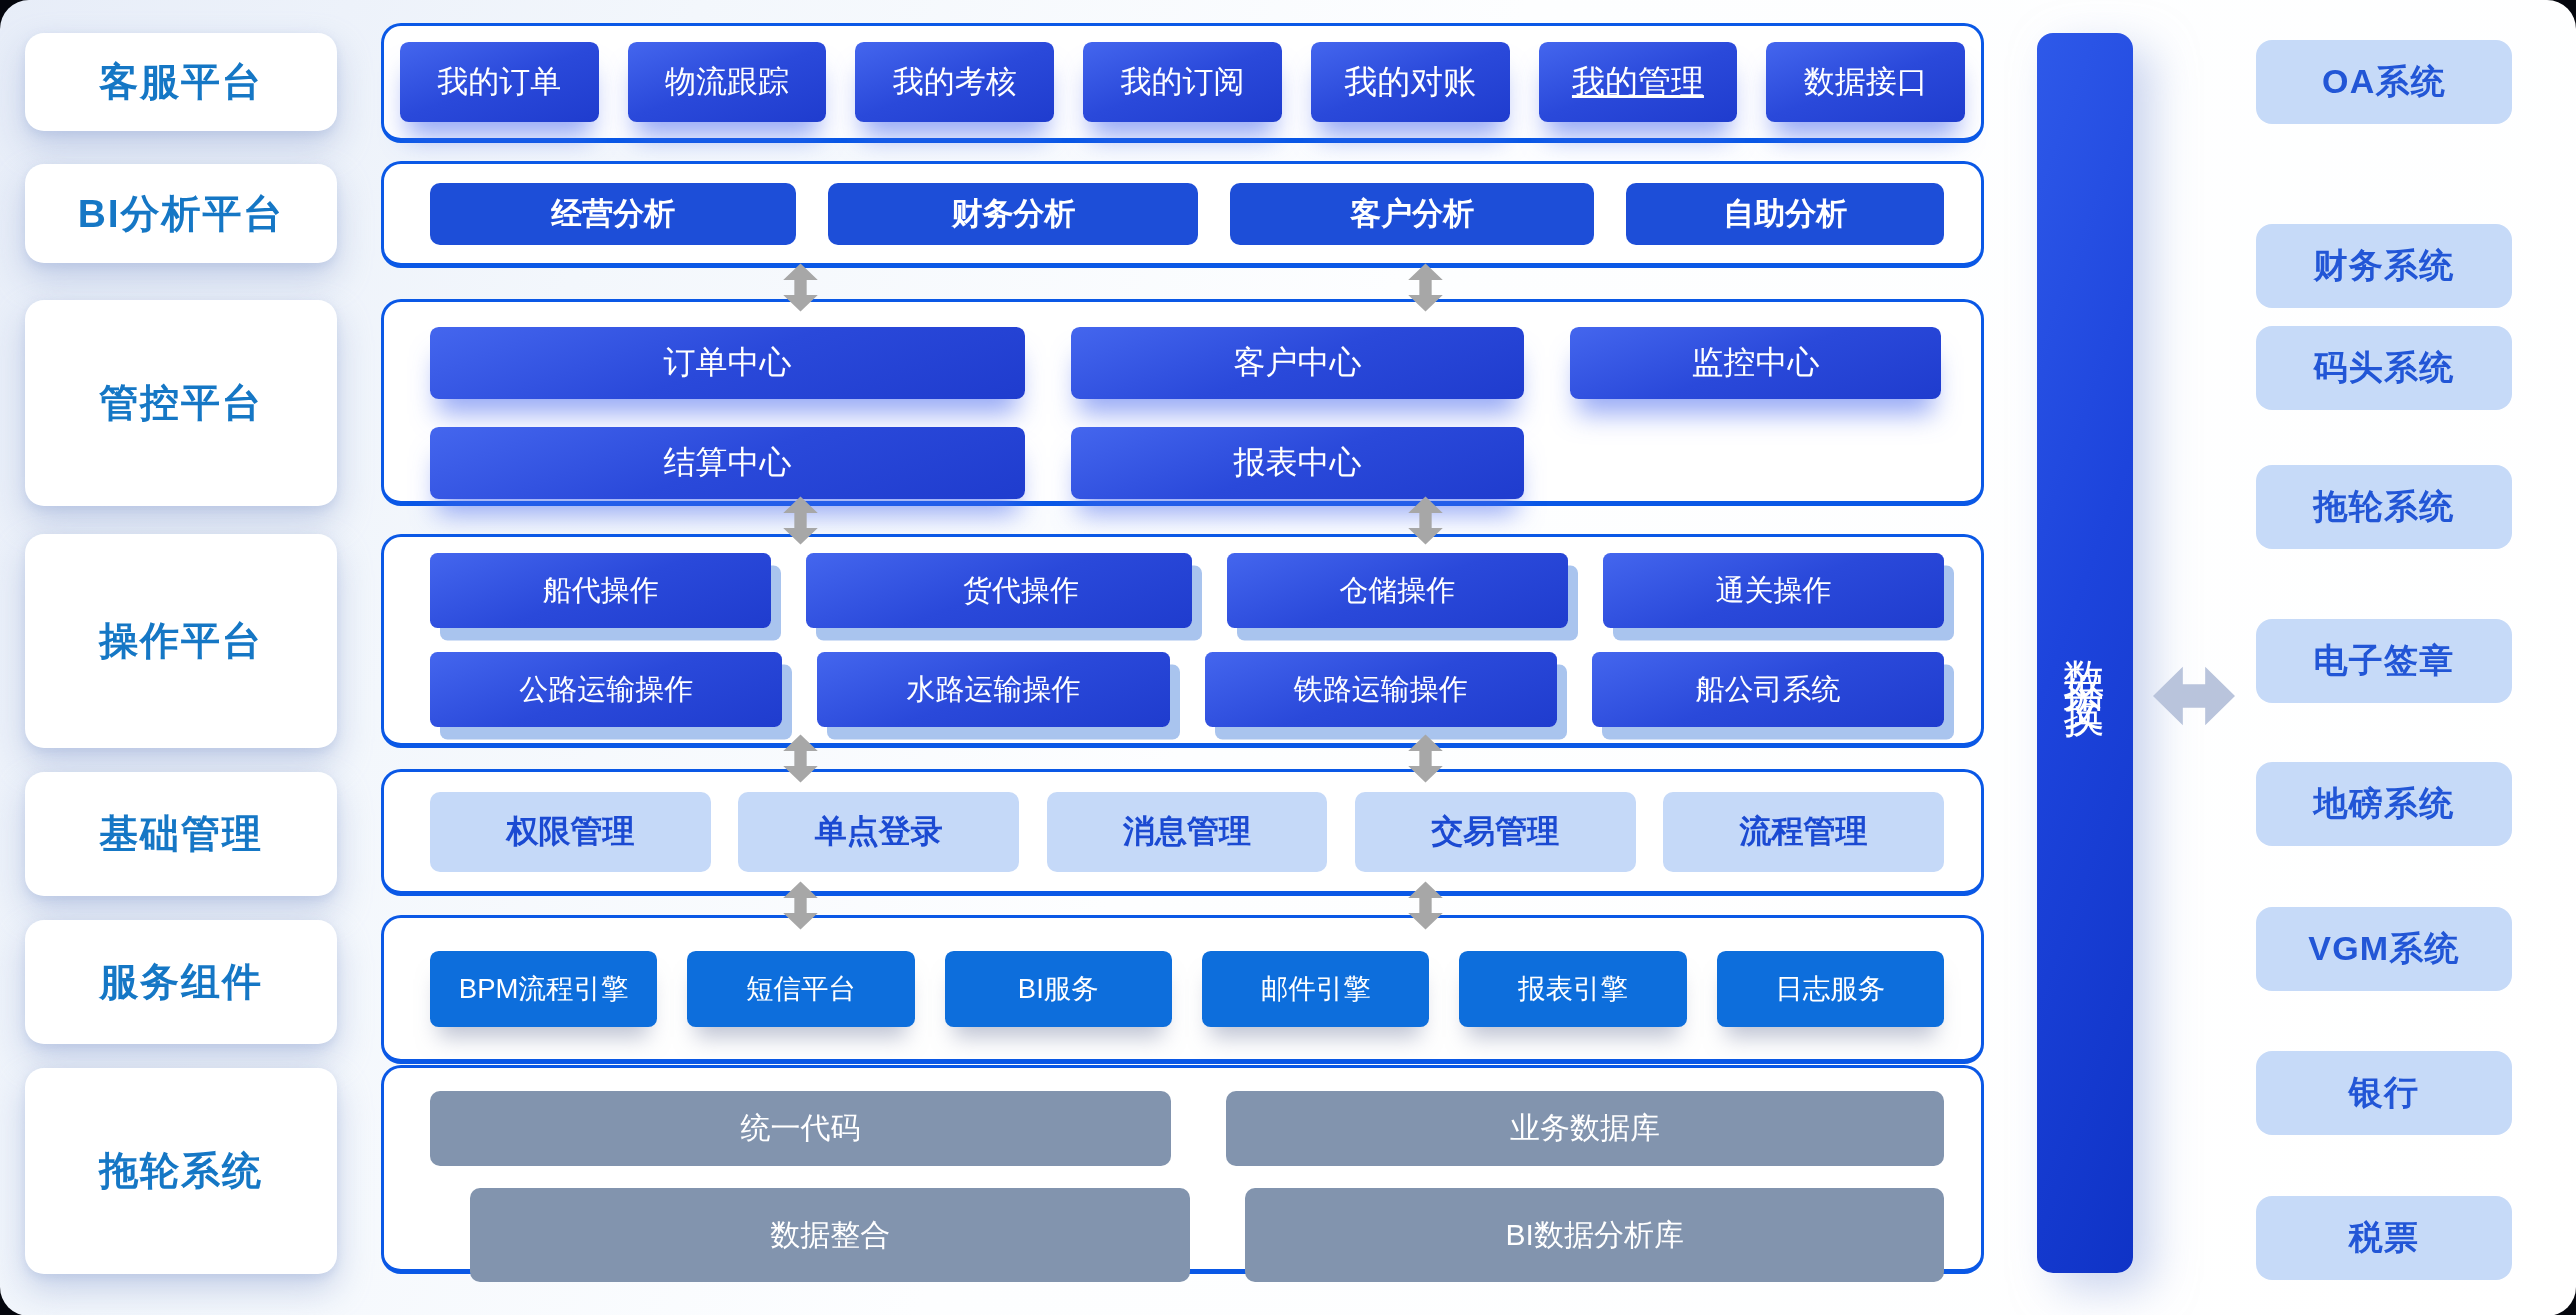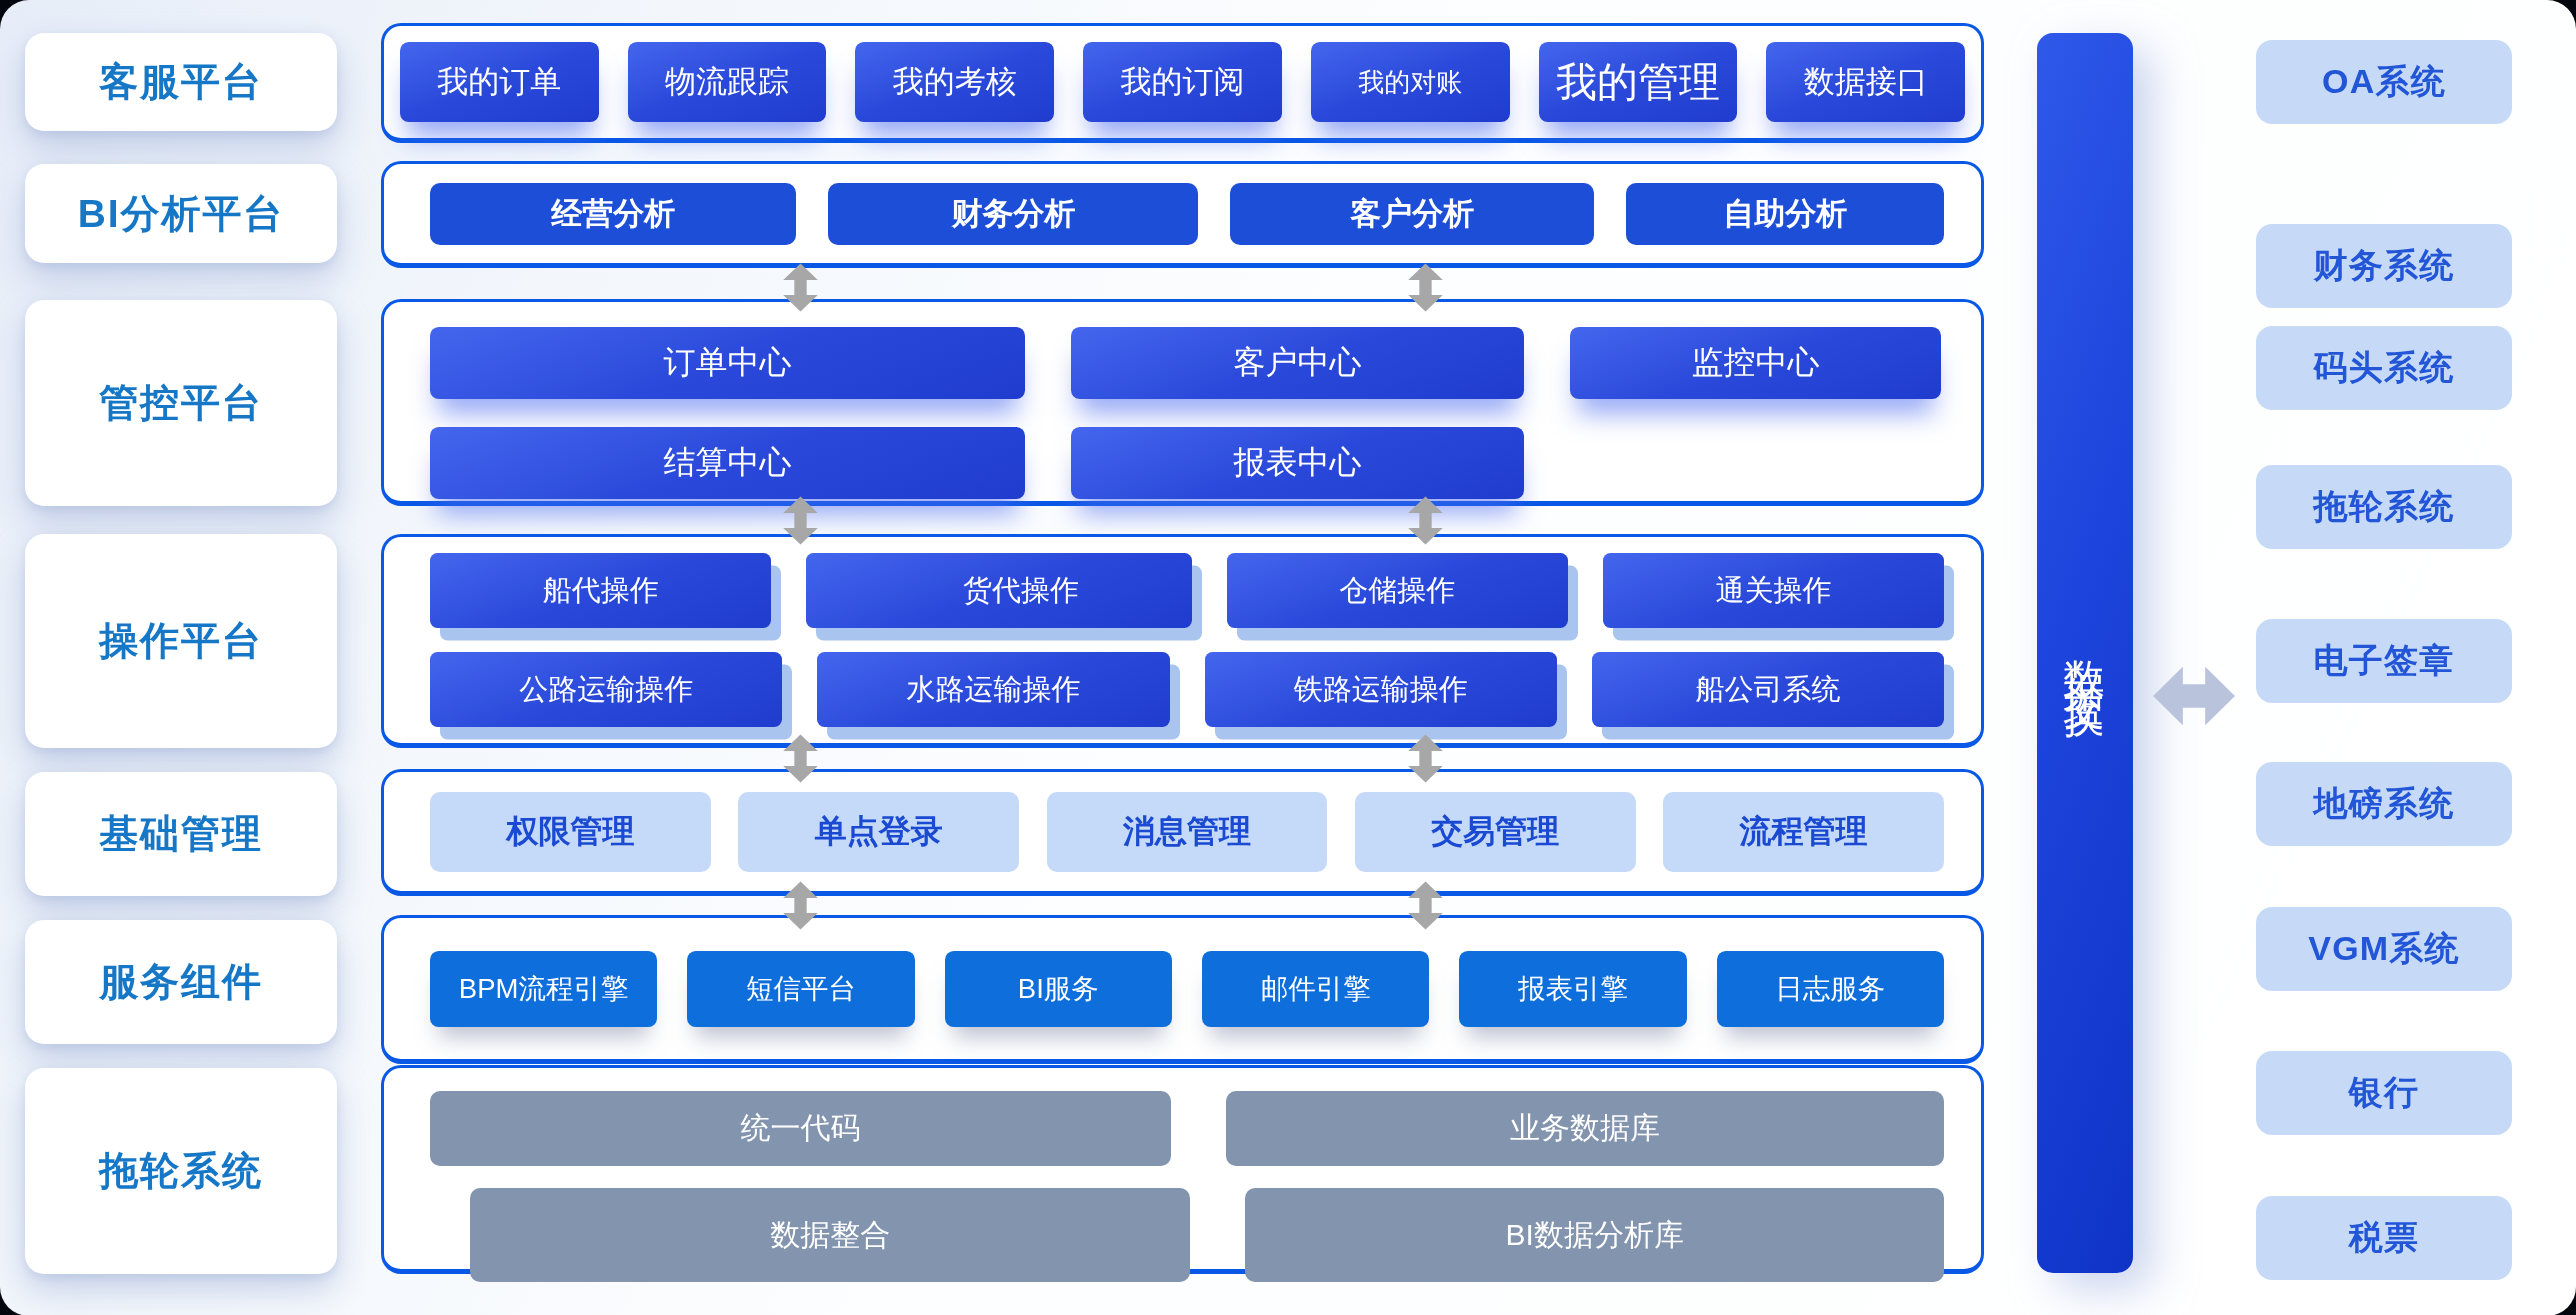--- a/index.html
+++ b/index.html
@@ -62,22 +62,22 @@
   <div class="side-card" style="top:1068px;height:206px;">
       <span>拖轮系统</span>
     </div>
 
   <section class="panel" style="top:23px;height:120px;">
     <div class="prow" style="align-items:center;justify-content:center;gap:29px;height:100%;padding:0 16px;">
       <div class="btn btn-dark" style="flex:1;height:80px;font-size:31px;">我的订单</div>
       <div class="btn btn-dark" style="flex:1;height:80px;font-size:31px;">物流跟踪</div>
       <div class="btn btn-dark" style="flex:1;height:80px;font-size:31px;">我的考核</div>
       <div class="btn btn-dark" style="flex:1;height:80px;font-size:31px;">我的订阅</div>
-      <div class="btn btn-dark" style="flex:1;height:80px;font-size:26px;">我的对账</div>
-      <div class="btn btn-dark" style="flex:1;height:80px;font-size:41px;">我的管理</div>
+      <div class="btn btn-dark" style="flex:1;height:80px;font-size:33px;">我的对账</div>
+      <div class="btn btn-dark" style="flex:1;height:80px;font-size:33px;text-decoration:underline;">我的管理</div>
       <div class="btn btn-dark" style="flex:1;height:80px;font-size:31px;">数据接口</div>
     </div>
   </section>
 
   <section class="panel" style="top:161px;height:107px;">
     <div class="prow" style="align-items:center;gap:32px;height:100%;padding:0 37px 0 46px;">
       <div class="btn btn-bright" style="flex:588;height:62px;font-size:31px;">经营分析</div>
       <div class="btn btn-bright" style="flex:594;height:62px;font-size:31px;">财务分析</div>
       <div class="btn btn-bright" style="flex:584;height:62px;font-size:31px;">客户分析</div>
       <div class="btn btn-bright" style="flex:510;height:62px;font-size:31px;">自助分析</div>

